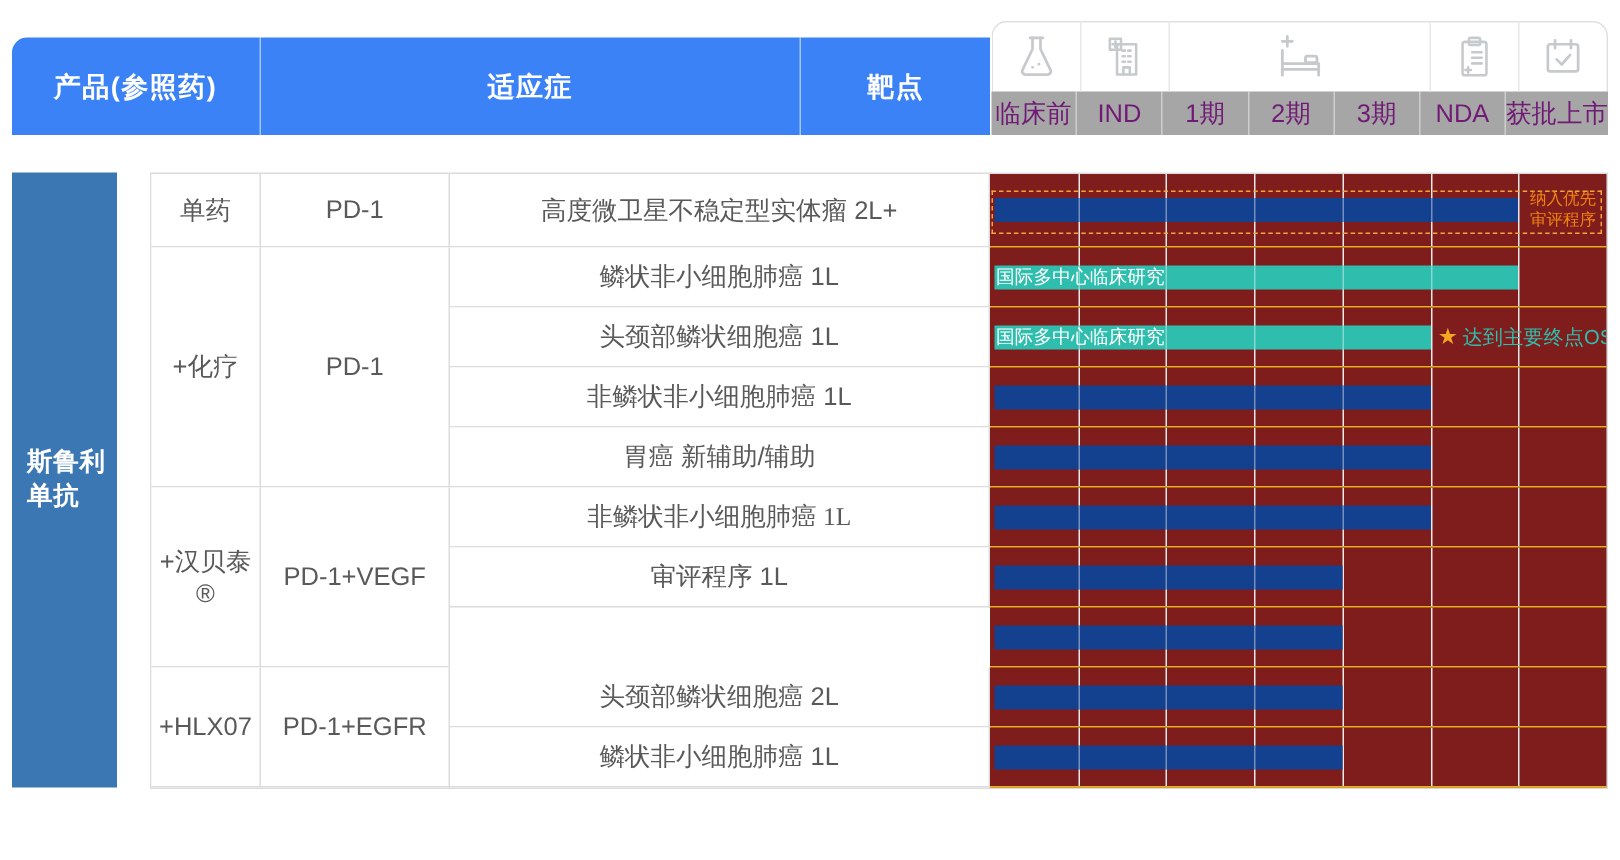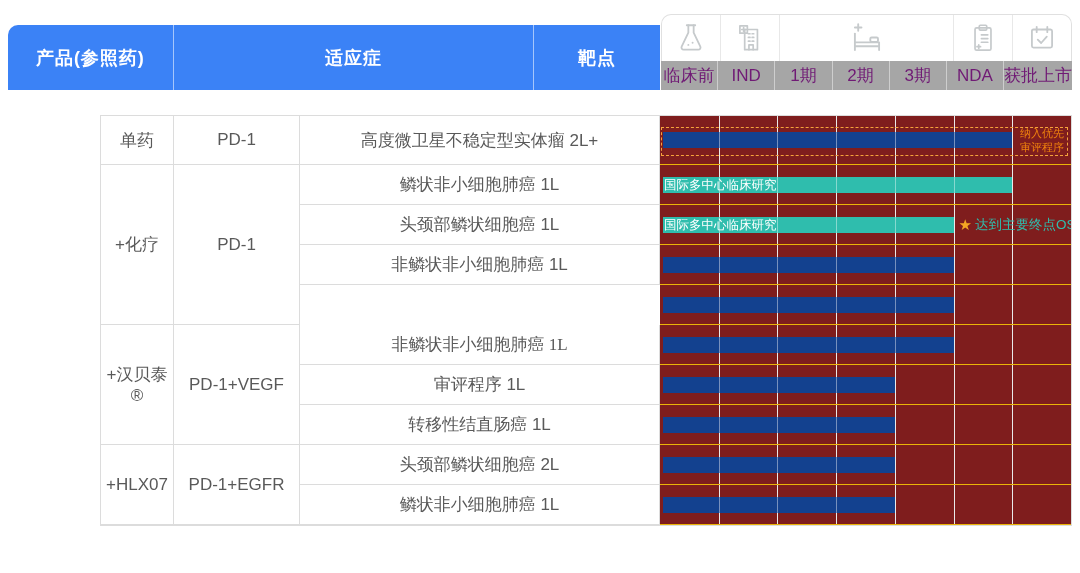--- a/index.html
+++ b/index.html
@@ -154,20 +154,24 @@
       <div class="phase-label">临床前</div>
       <div class="phase-label">IND</div>
       <div class="phase-label">1期</div>
       <div class="phase-label">2期</div>
       <div class="phase-label">3期</div>
       <div class="phase-label">NDA</div>
       <div class="phase-label">获批上市</div>
     </div>
   </div>
 
+  <div class="sidebar">
+    <div class="pname">斯鲁利
+单抗</div>
+  </div>
 
   <div class="grid" id="pipeline-grid">
       <div class="cell" style="grid-area: 1 / 1 / span 1;">单药</div>
       <div class="cell" style="grid-area: 1 / 2 / span 1;">PD-1</div>
       <div class="cell" style="grid-area: 2 / 1 / span 4;">+化疗</div>
       <div class="cell" style="grid-area: 2 / 2 / span 4;">PD-1</div>
       <div class="cell" style="grid-area: 6 / 1 / span 3;">+汉贝泰®</div>
       <div class="cell" style="grid-area: 6 / 2 / span 3;">PD-1+VEGF</div>
       <div class="cell" style="grid-area: 9 / 1 / span 2;">+HLX07</div>
       <div class="cell" style="grid-area: 9 / 2 / span 2;">PD-1+EGFR</div>
@@ -231,20 +235,21 @@
         <div class="vline" style="left: calc(42.8571%);"></div>
         <div class="vline" style="left: calc(57.1429%);"></div>
         <div class="vline" style="left: calc(71.4286%);"></div>
         <div class="vline" style="left: calc(85.7143%);"></div>
         <div class="bar" style="background: rgb(19, 65, 143); width: calc(71.4286% - 3px);"></div>
         <div class="bar-sep" style="left: calc(14.2857%);"></div>
         <div class="bar-sep" style="left: calc(28.5714%);"></div>
         <div class="bar-sep" style="left: calc(42.8571%);"></div>
         <div class="bar-sep" style="left: calc(57.1429%);"></div>
       </div>
+      <div class="cell" style="grid-area: 5 / 3;">胃癌 新辅助/辅助</div>
       <div class="phase-track" style="grid-area: 5 / 4;">
         <div class="vline" style="left: calc(14.2857%);"></div>
         <div class="vline" style="left: calc(28.5714%);"></div>
         <div class="vline" style="left: calc(42.8571%);"></div>
         <div class="vline" style="left: calc(57.1429%);"></div>
         <div class="vline" style="left: calc(71.4286%);"></div>
         <div class="vline" style="left: calc(85.7143%);"></div>
         <div class="bar" style="background: rgb(19, 65, 143); width: calc(71.4286% - 3px);"></div>
         <div class="bar-sep" style="left: calc(14.2857%);"></div>
         <div class="bar-sep" style="left: calc(28.5714%);"></div>
@@ -271,21 +276,20 @@
         <div class="vline" style="left: calc(28.5714%);"></div>
         <div class="vline" style="left: calc(42.8571%);"></div>
         <div class="vline" style="left: calc(57.1429%);"></div>
         <div class="vline" style="left: calc(71.4286%);"></div>
         <div class="vline" style="left: calc(85.7143%);"></div>
         <div class="bar" style="background: rgb(19, 65, 143); width: calc(57.1429% - 3px);"></div>
         <div class="bar-sep" style="left: calc(14.2857%);"></div>
         <div class="bar-sep" style="left: calc(28.5714%);"></div>
         <div class="bar-sep" style="left: calc(42.8571%);"></div>
       </div>
-      <div class="cell" style="grid-area: 8 / 3;">转移性结直肠癌 1L</div>
       <div class="phase-track" style="grid-area: 8 / 4;">
         <div class="vline" style="left: calc(14.2857%);"></div>
         <div class="vline" style="left: calc(28.5714%);"></div>
         <div class="vline" style="left: calc(42.8571%);"></div>
         <div class="vline" style="left: calc(57.1429%);"></div>
         <div class="vline" style="left: calc(71.4286%);"></div>
         <div class="vline" style="left: calc(85.7143%);"></div>
         <div class="bar" style="background: rgb(19, 65, 143); width: calc(57.1429% - 3px);"></div>
         <div class="bar-sep" style="left: calc(14.2857%);"></div>
         <div class="bar-sep" style="left: calc(28.5714%);"></div>

